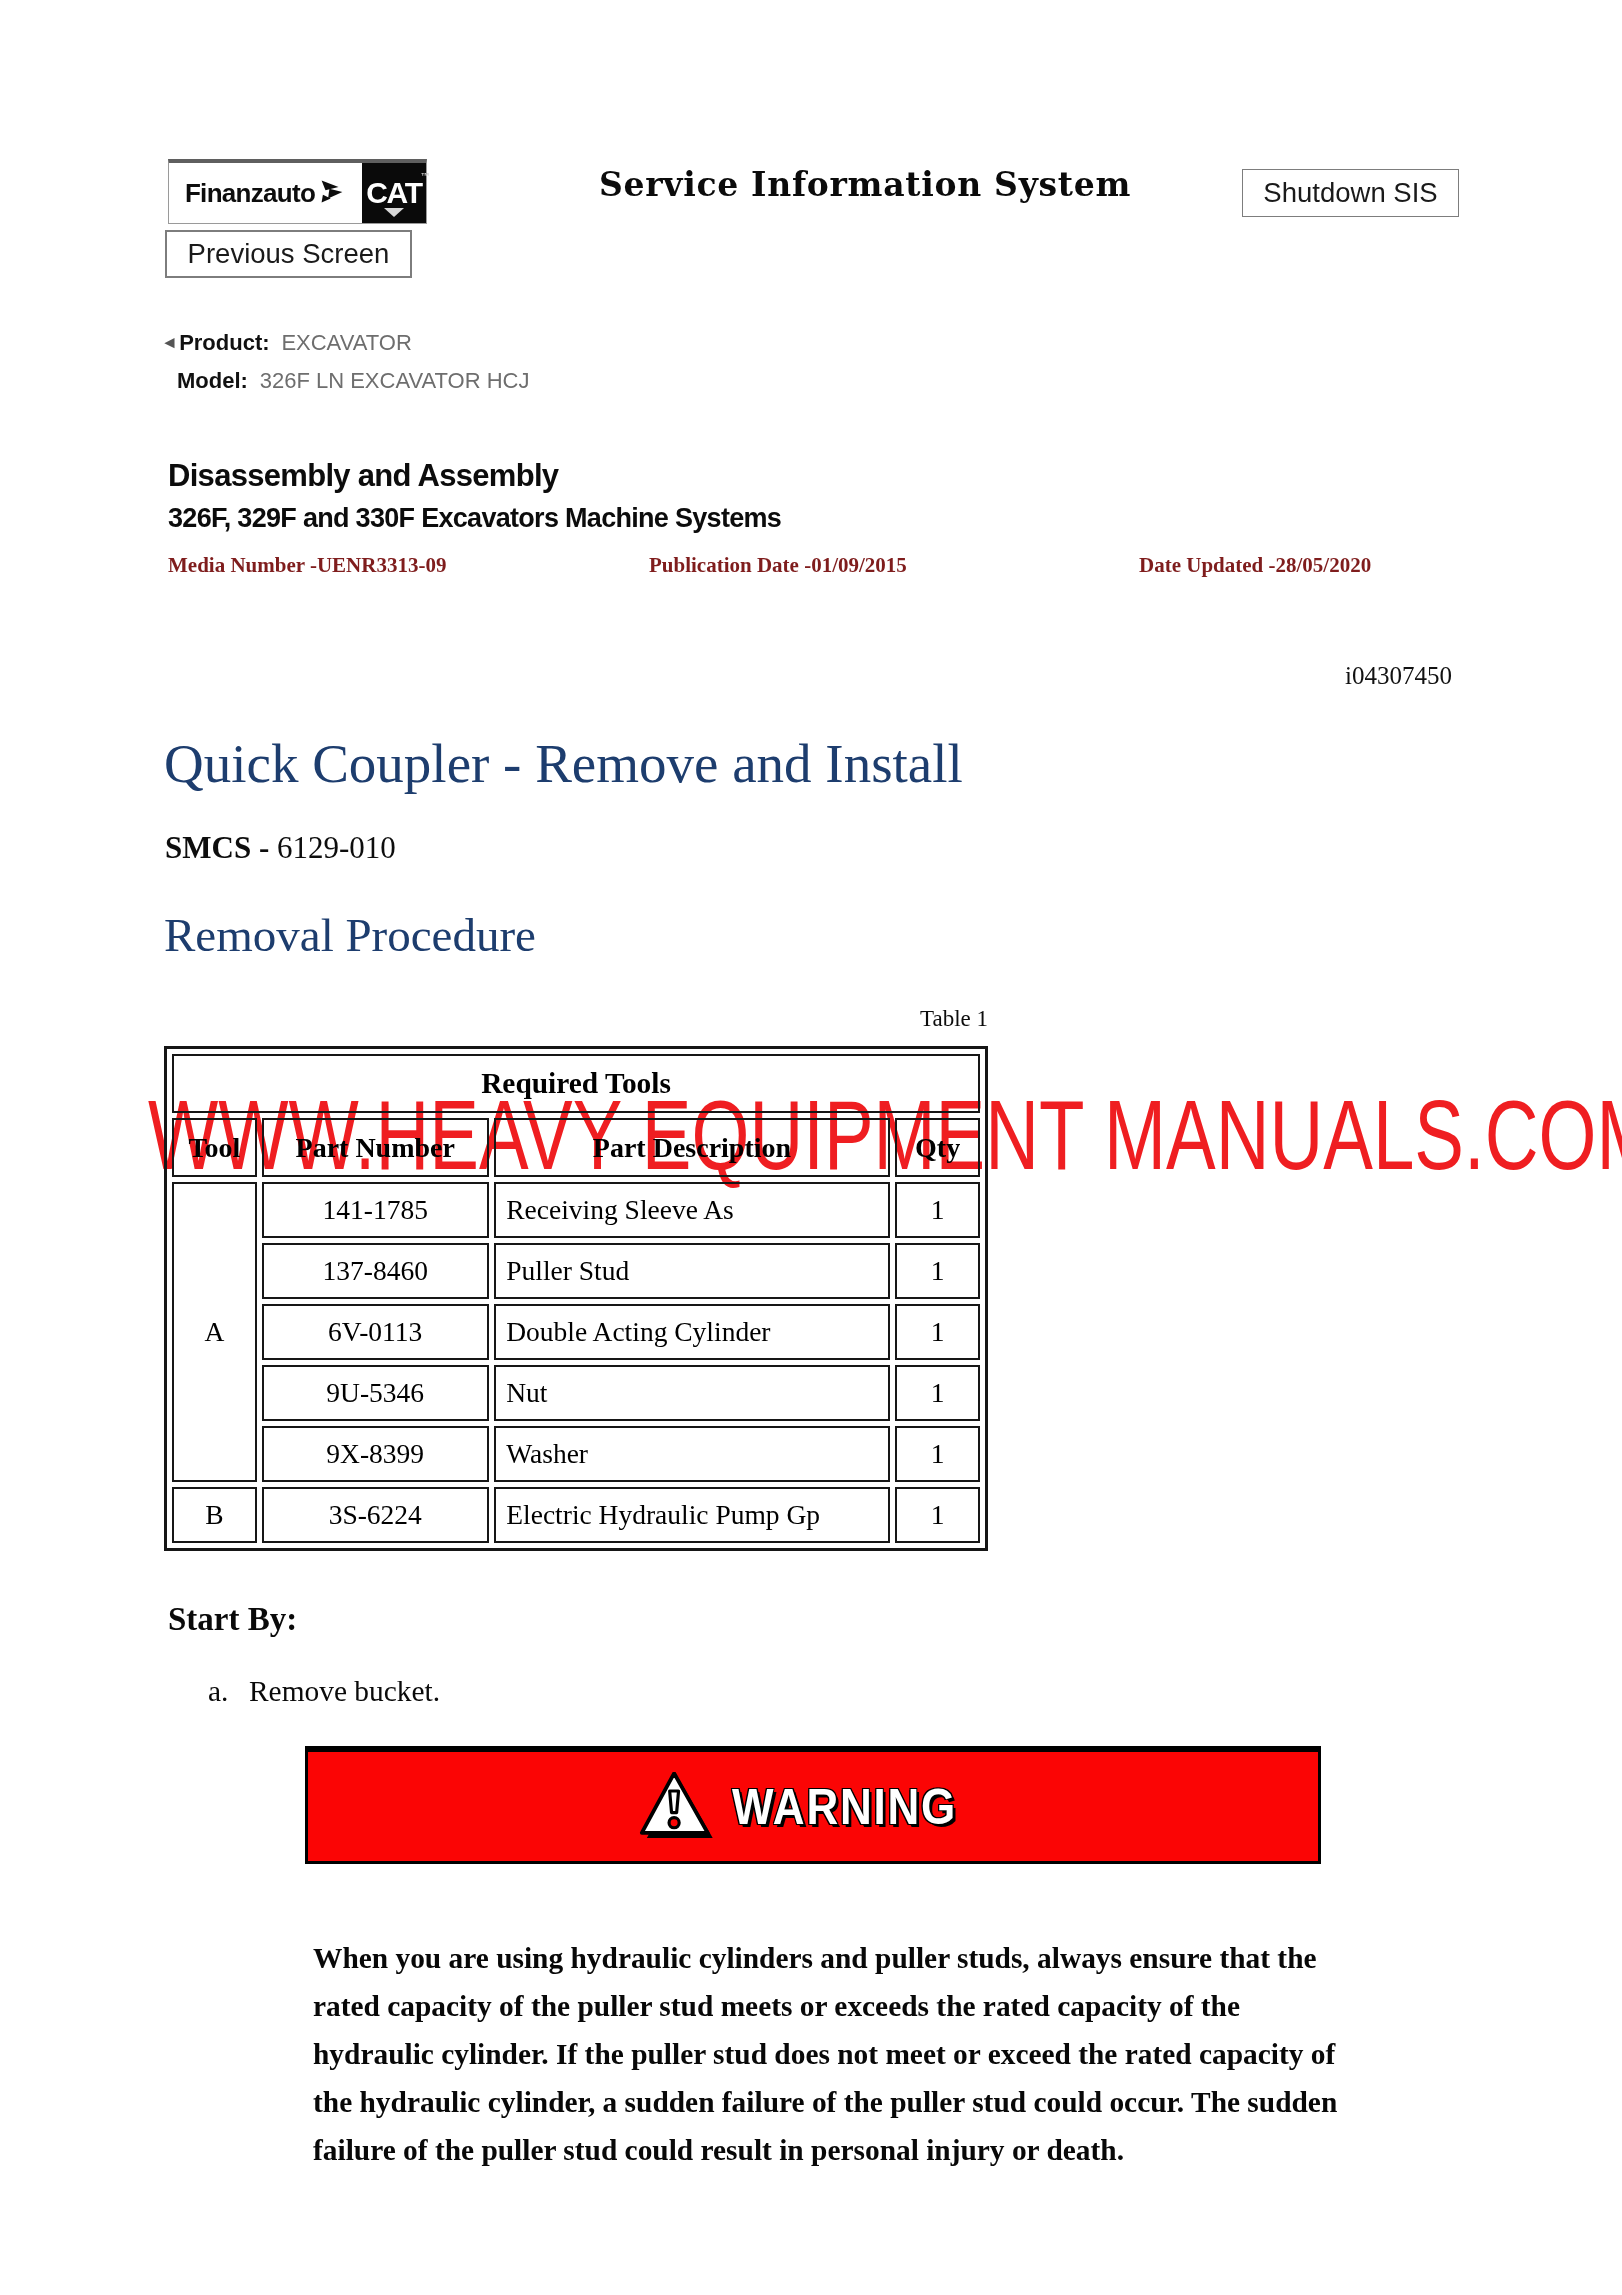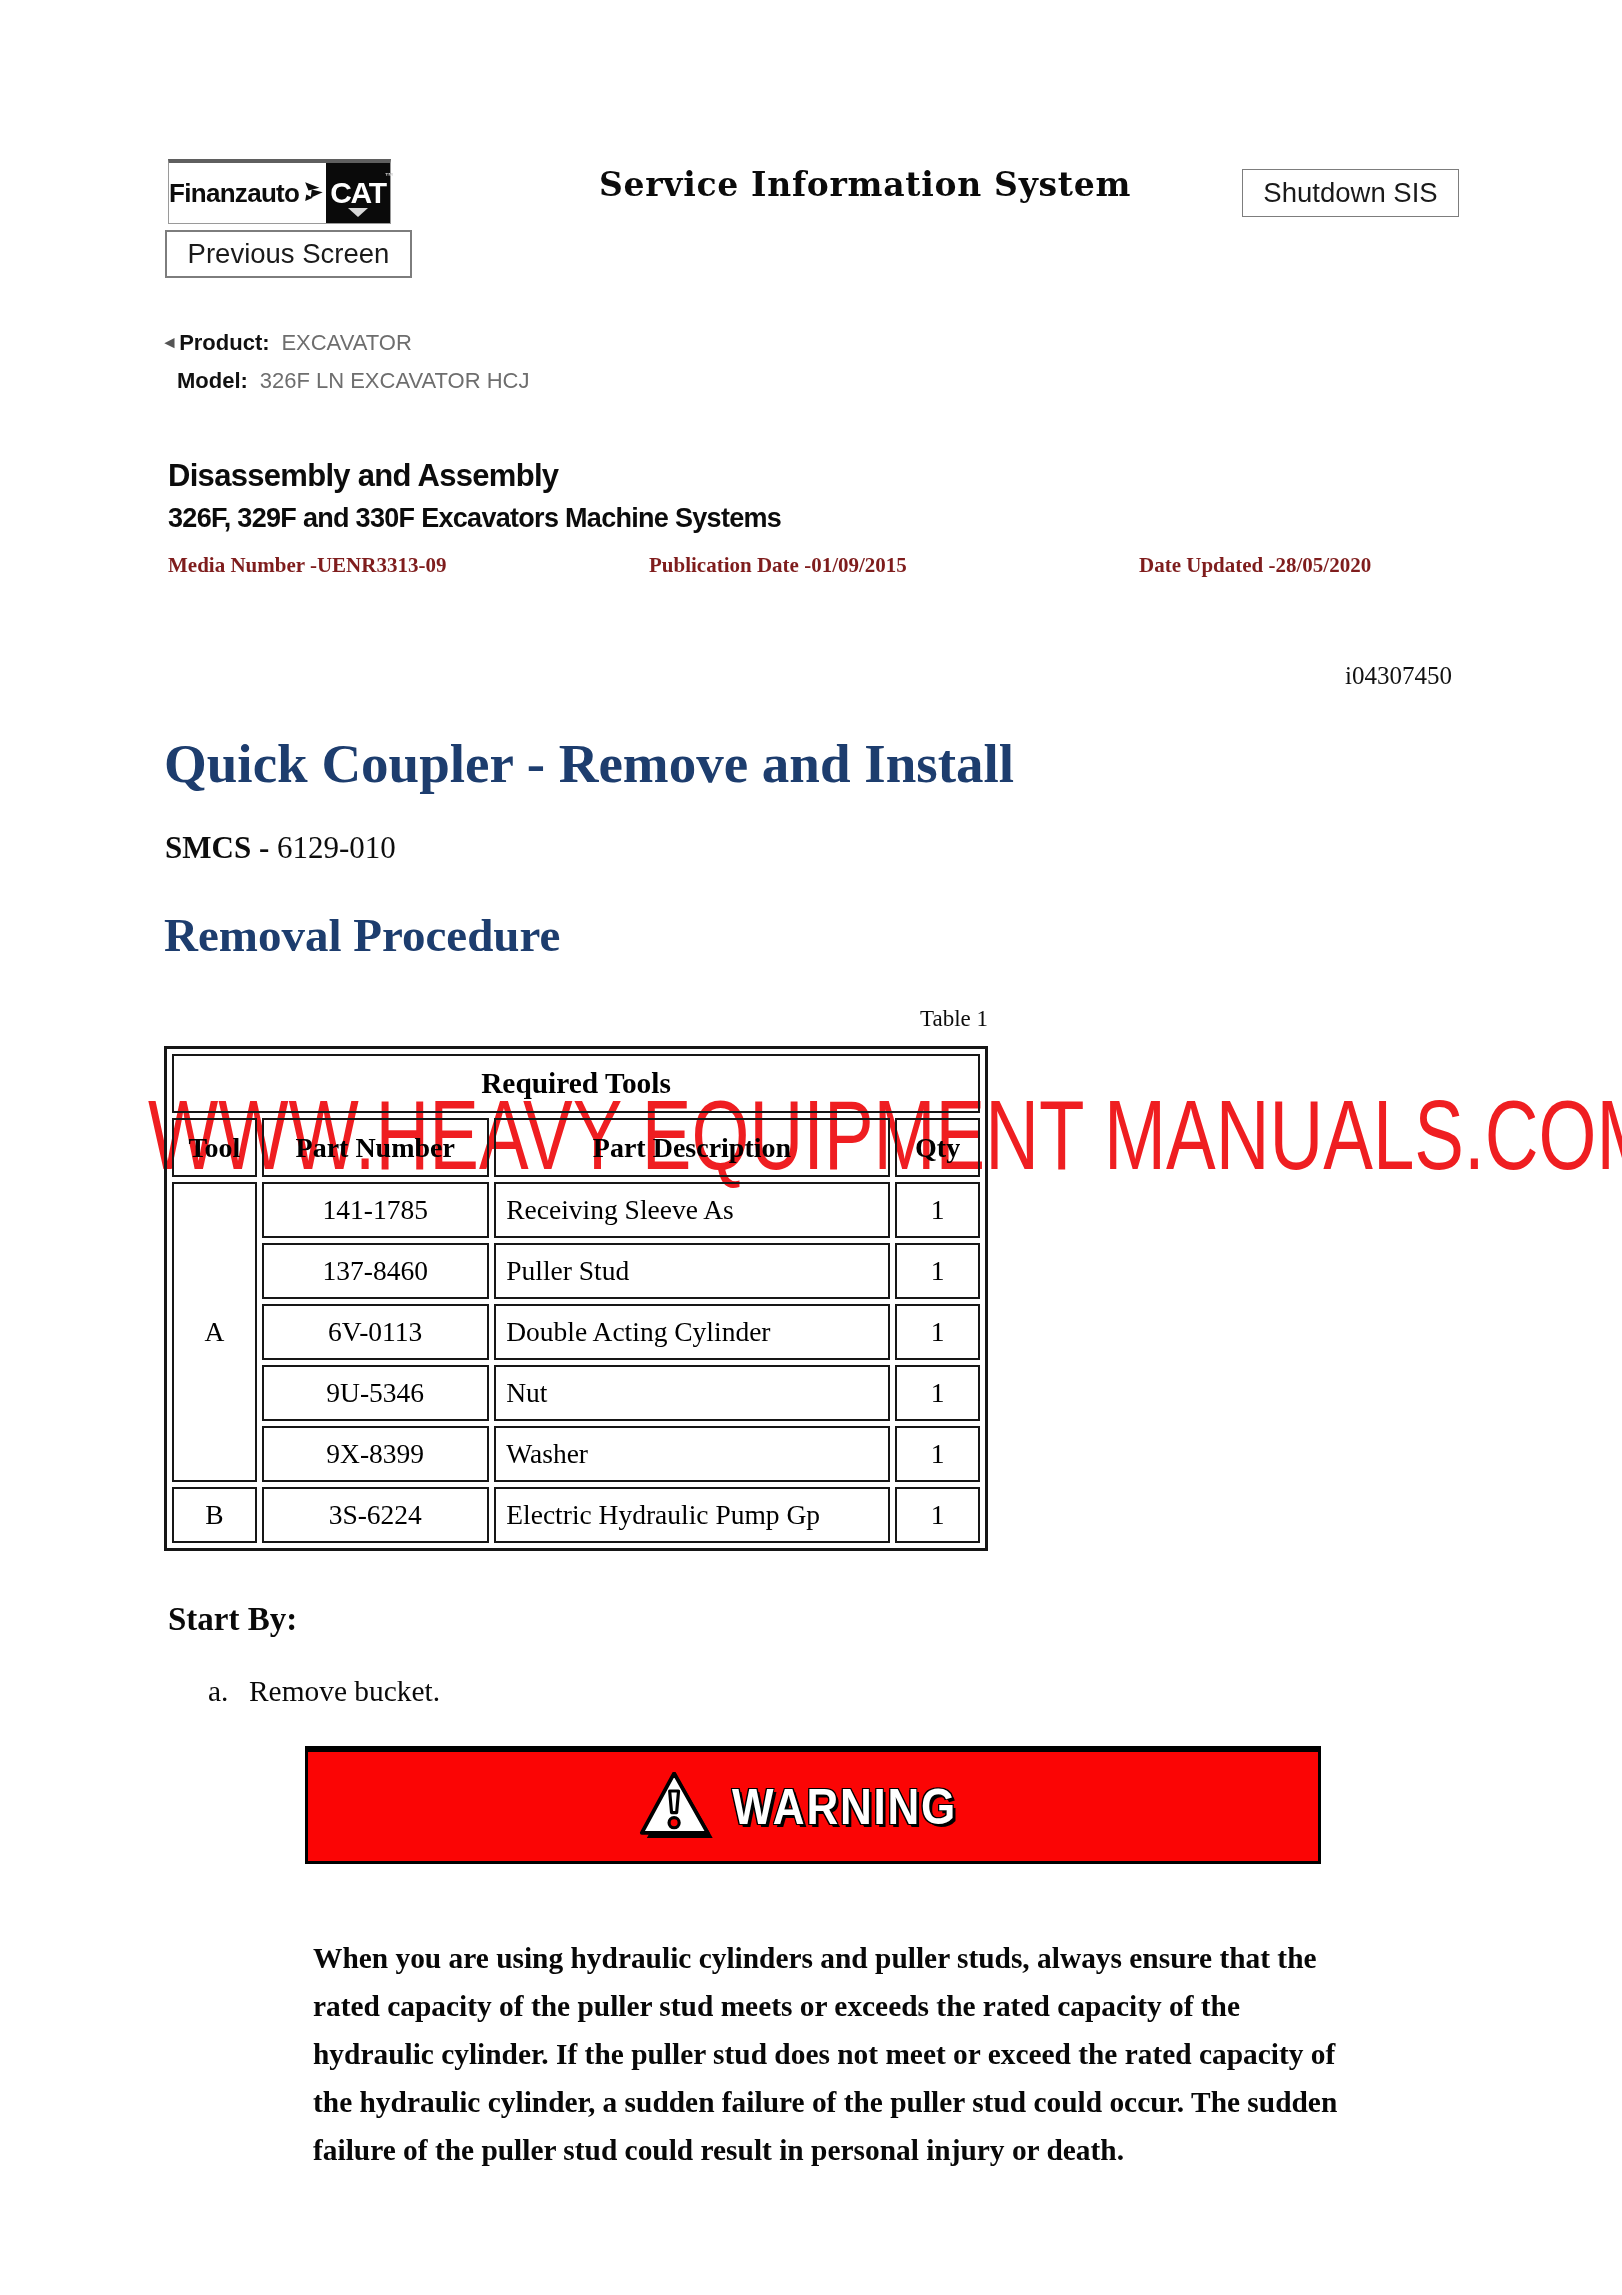--- a/index.html
+++ b/index.html
@@ -8,21 +8,21 @@
     width:1623px;
     height:2295px;
     background:#ffffff;
     overflow:hidden;
     isolation:isolate;
     font-family:"Liberation Serif", serif;
     color:#000;
   }
   
   .logo-box{
-    position:absolute;left:168px;top:159px;width:223px;height:65px;
+    position:absolute;left:168px;top:159px;width:259px;height:65px;
     background:#ffffff;border:1.3px solid #9a9a9a;border-top:4.6px solid #5f5f5f;
     box-sizing:border-box;
   }
   .brand-wrap{
     position:absolute;left:0;top:0;bottom:0;right:65px;
     display:flex;align-items:center;justify-content:center;gap:3.9px;
   }
   .brand-text{
     font-family:"Liberation Sans", sans-serif;
     font-weight:bold;font-size:26px;letter-spacing:-0.7px;color:#0d0d0d;
@@ -69,21 +69,21 @@
     font-weight:bold;font-size:31px;letter-spacing:-0.7px;color:#0c0c0c;}
   .doc-title2{position:absolute;left:168px;top:503px;font-family:"Liberation Sans", sans-serif;
     font-weight:bold;font-size:27px;letter-spacing:-0.7px;color:#0c0c0c;}
   .media-row{position:absolute;left:0;top:553px;width:1623px;height:29px;
     font-family:Liberation Serif, serif;font-weight:bold;font-size:21px;color:#7f1d1d;}
   .media-num{position:absolute;left:168px;}
   .pub-date{position:absolute;left:649px;}
   .date-upd{position:absolute;left:1139px;}
   .ref-id{position:absolute;right:171px;top:662px;font-size:25px;color:#111;}
   
-  .h1-blue{position:absolute;left:164px;font-family:"Liberation Serif", serif;font-weight:bold;color:#1d3d6e;}
+  .h1-blue{position:absolute;left:164px;font-family:"Liberation Serif", serif;font-weight:normal;color:#1d3d6e;}
   .heading-main{top:732px;font-size:55px;}
   .heading-sub{top:908px;font-size:47px;}
   .smcs-line{position:absolute;left:165px;top:830px;font-size:31px;color:#0d0d0d;}
   .smcs-label{font-weight:bold;}
   
   .table-caption{position:absolute;left:164px;top:1006px;width:824px;text-align:right;
     font-size:23px;color:#0d0d0d;}
   .tools-table{
     position:absolute;left:164px;top:1046px;width:824px;
     border-collapse:separate;border-spacing:5.9px;

